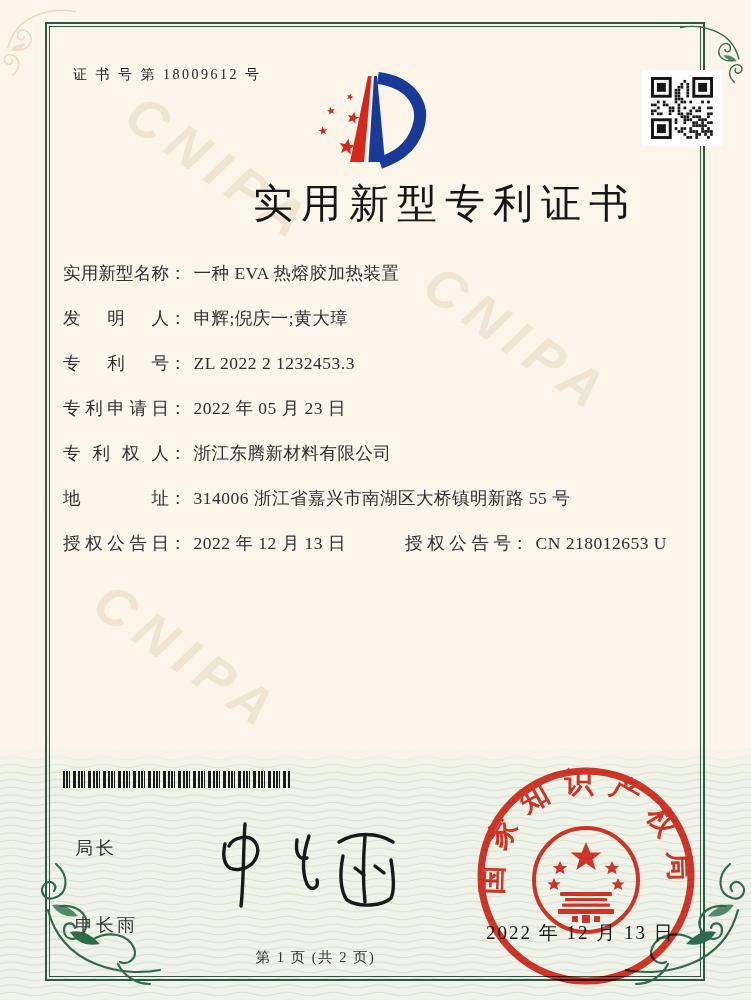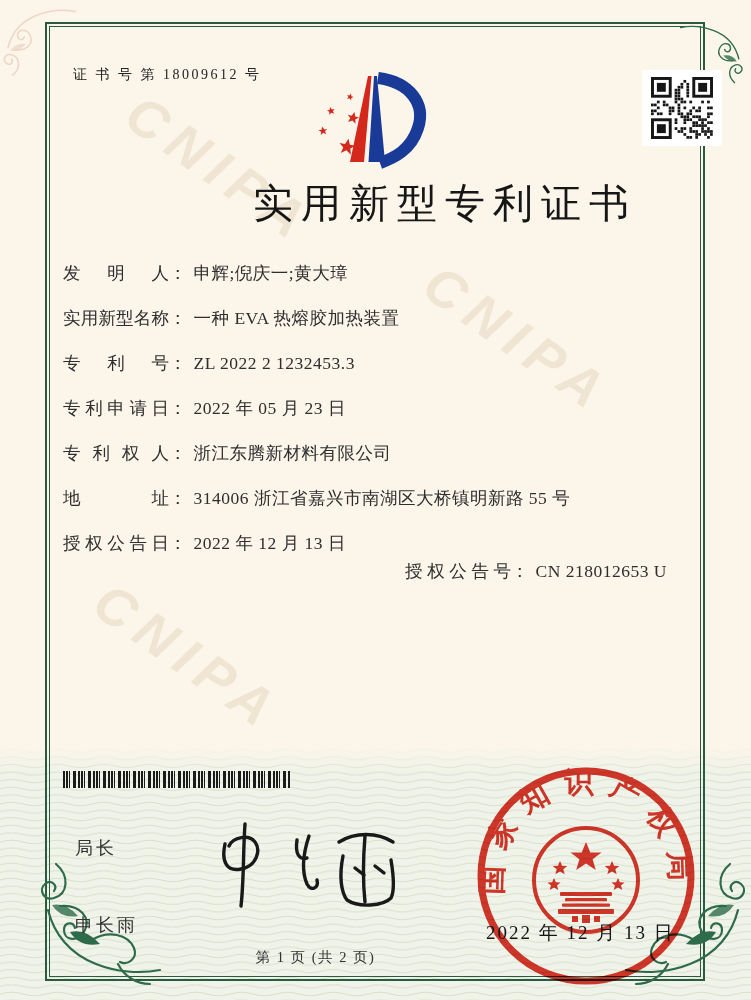--- a/index.html
+++ b/index.html
@@ -65,21 +65,21 @@
     font-size:17.5px;color:#2e2e2e;
   }
   .frow{line-height:22px;position:relative;white-space:nowrap;}
   .flabel{
     display:inline-block;width:106px;
     text-align:justify;text-align-last:justify;
     vertical-align:top;
   }
   .fcolon{display:inline-block;vertical-align:top;}
   .fvalue{display:inline-block;margin-left:7px;vertical-align:top;letter-spacing:.5px;}
-  .grant-no-group{position:absolute;left:342px;top:0;margin-top:28px;}
+  .grant-no-group{position:absolute;left:342px;top:0;}
 
   
   .legal{
     position:absolute;left:63px;top:585px;width:628px;z-index:5;
     font-size:16.4px;line-height:31px;color:#242424;letter-spacing:.4px;
     text-align:justify;
   }
   .legal p{margin:0;text-indent:2em;}
 
   
@@ -325,24 +325,24 @@
         <rect x="44.29" y="59.05" width="2.72" height="2.72"></rect>
         <rect x="56.10" y="59.05" width="2.72" height="2.72"></rect>
       </g>
   </svg>
 </div>
 
 <div class="title">实用新型专利证书</div>
 
 <div class="fields">
   <div class="frow">
+    <span class="flabel">实用新型名称</span><span class="fcolon">：</span><span class="fvalue">一种 EVA 热熔胶加热装置</span>
+  </div>
+  <div class="frow">
     <span class="flabel">发明人</span><span class="fcolon">：</span><span class="fvalue">申辉;倪庆一;黄大璋</span>
-  </div>
-  <div class="frow">
-    <span class="flabel">实用新型名称</span><span class="fcolon">：</span><span class="fvalue">一种 EVA 热熔胶加热装置</span>
   </div>
   <div class="frow">
     <span class="flabel">专利号</span><span class="fcolon">：</span><span class="fvalue">ZL 2022 2 1232453.3</span>
   </div>
   <div class="frow">
     <span class="flabel">专利申请日</span><span class="fcolon">：</span><span class="fvalue">2022 年 05 月 23 日</span>
   </div>
   <div class="frow">
     <span class="flabel">专利权人</span><span class="fcolon">：</span><span class="fvalue">浙江东腾新材料有限公司</span>
   </div>

